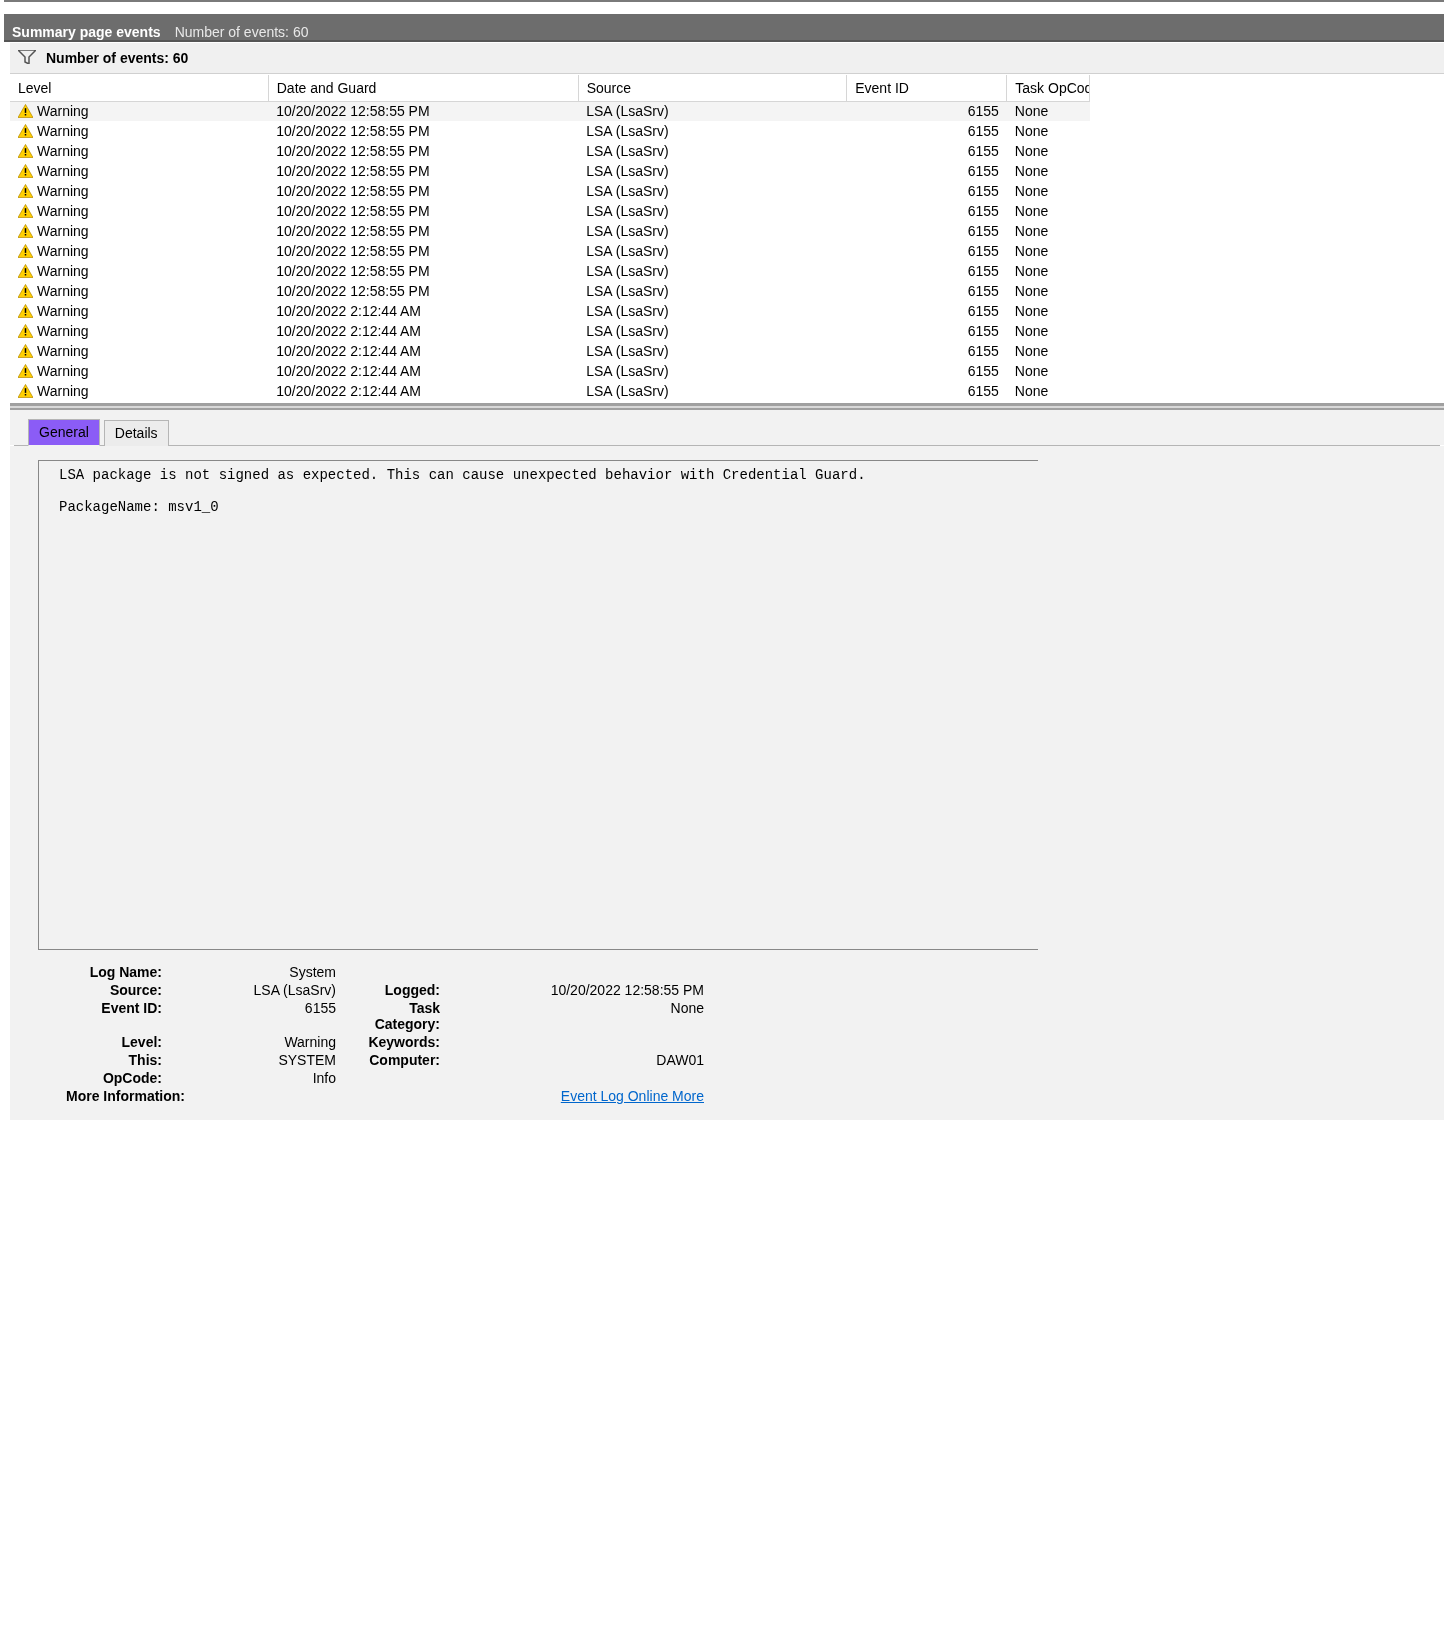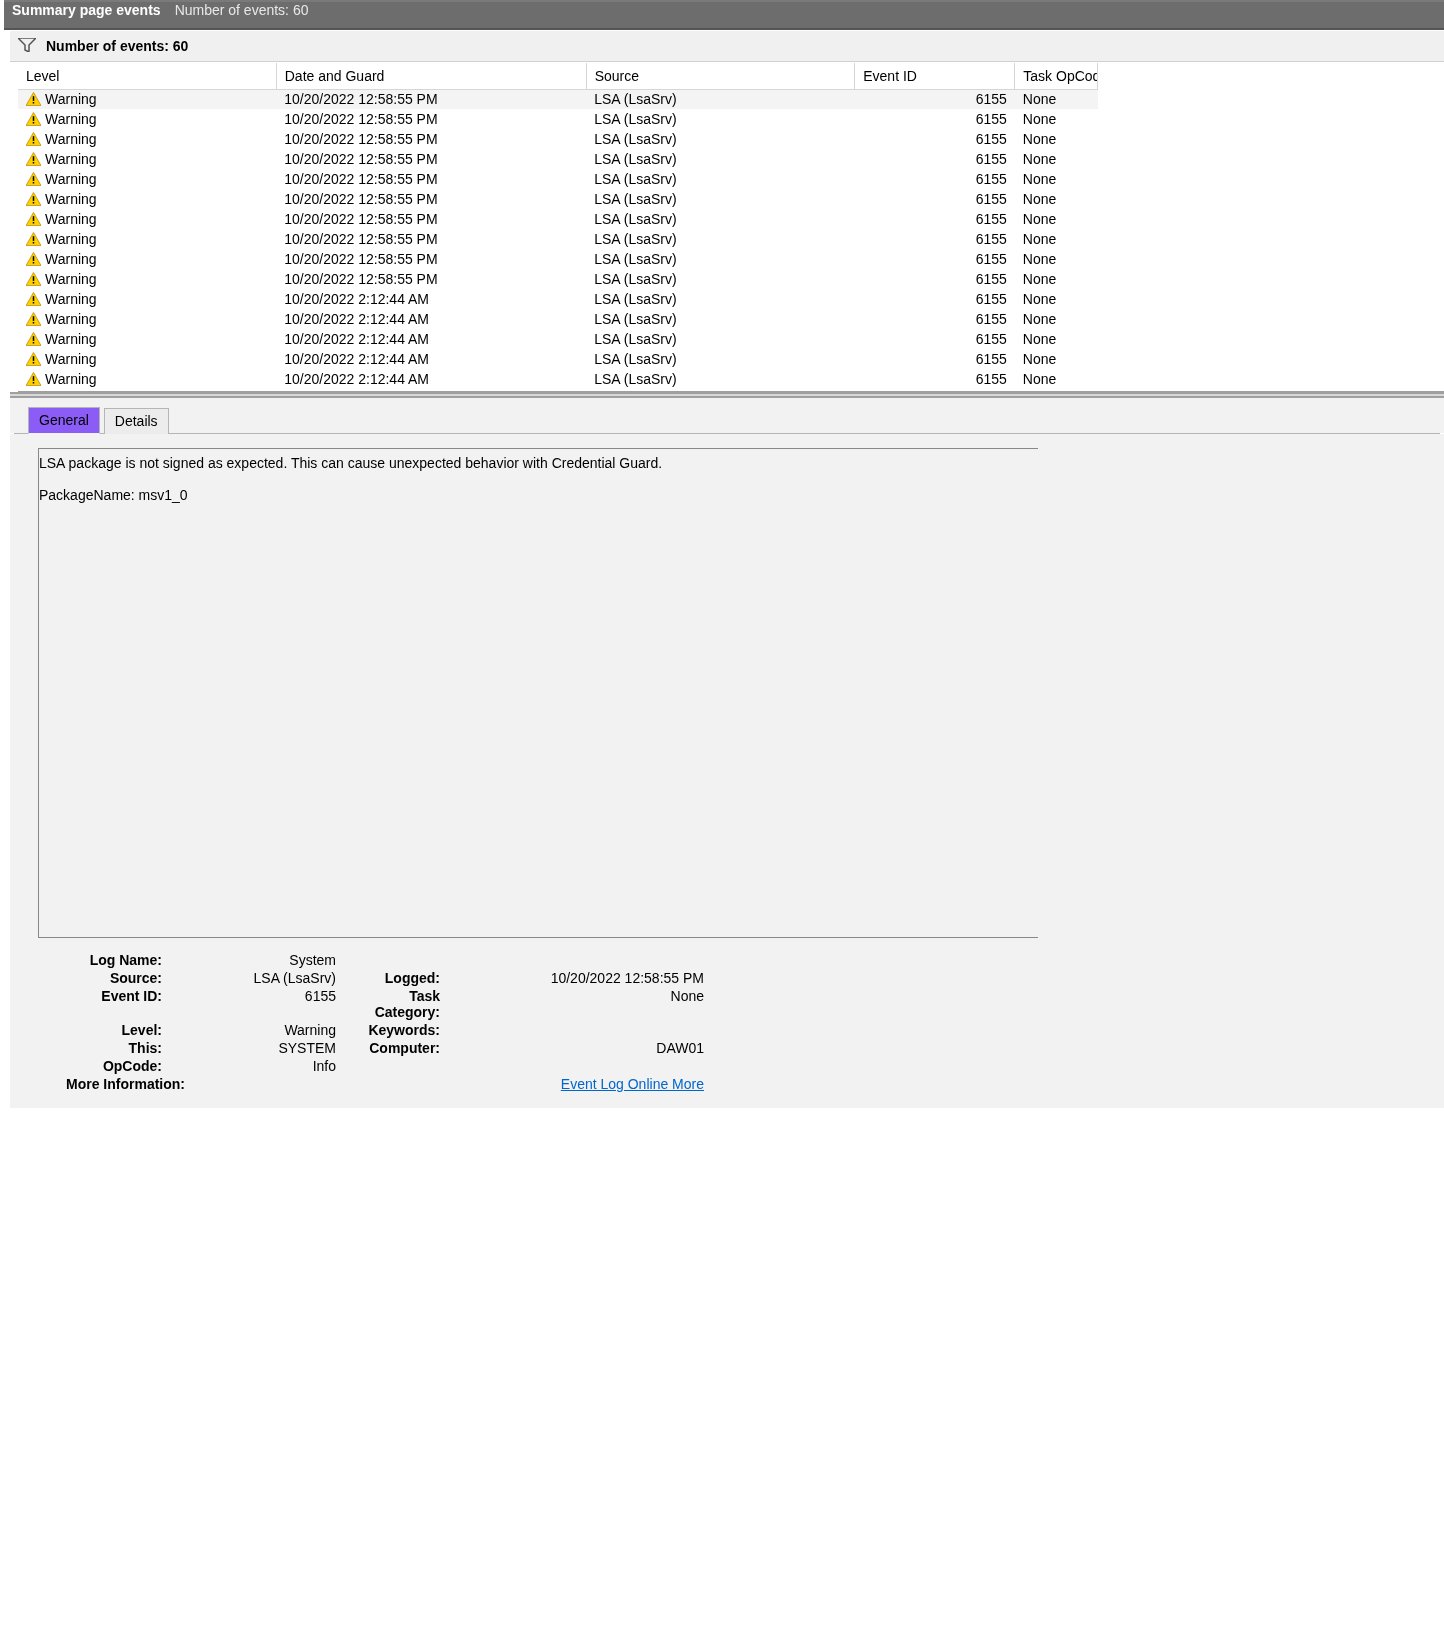--- a/index.html
+++ b/index.html
@@ -12,25 +12,26 @@
     width: 1444px;
     overflow-x: hidden;
   }
   * { box-sizing: border-box; }
 
   
   .topbar {
     background: #6d6d6d;
     height: 28px;
     display: flex;
-    align-items: flex-start;
+    align-items: flex-end;
     color: #fff;
     padding: 0 8px;
     font-size: 14px;
     border-bottom: 2px solid #555;
+    margin-top: 12px;
   }
   .topbar .title { font-weight: 600; margin-right: 14px; }
   .topbar .sub   { color: #e8e8e8; }
 
   
   .filterbar {
     background: #f0f0f0;
     border-top: 1px solid #fff;
     border-bottom: 1px solid #d0d0d0;
     height: 32px;
@@ -40,21 +41,20 @@
     gap: 10px;
   }
   .filterbar .fcount { font-weight: 600; }
 
   
   .table-wrap {
     height: 330px;
     overflow: hidden;
     border-top: 1px solid #fff;
     border-bottom: 1px solid #9f9f9f;
-    margin-left: 8px;
   }
   table.events {
     width: 1080px;
     border-collapse: collapse;
     table-layout: fixed;
   }
   table.events th {
     text-align: left;
     font-weight: 400;
     background: #fff;
@@ -128,26 +128,27 @@
 
   
   .tabbody {
     background: #f2f2f2;
     padding: 14px 0 10px 28px;
   }
   .msgbox {
     background: #f2f2f2;
     border: 1px solid #888;
     border-right: none;
-    padding: 6px 0;
+    padding: 6px 20px;
     height: 490px;
     width: 1000px;
     font-size: 14px;
     white-space: pre-line;
     overflow: auto;
+    font-family: Liberation Mono, monospace;
   }
 
   
   .props {
     display: grid;
     grid-template-columns: 120px 170px 100px 260px;
     row-gap: 2px;
     column-gap: 4px;
     padding: 14px 0 6px 4px;
     font-size: 14px;

